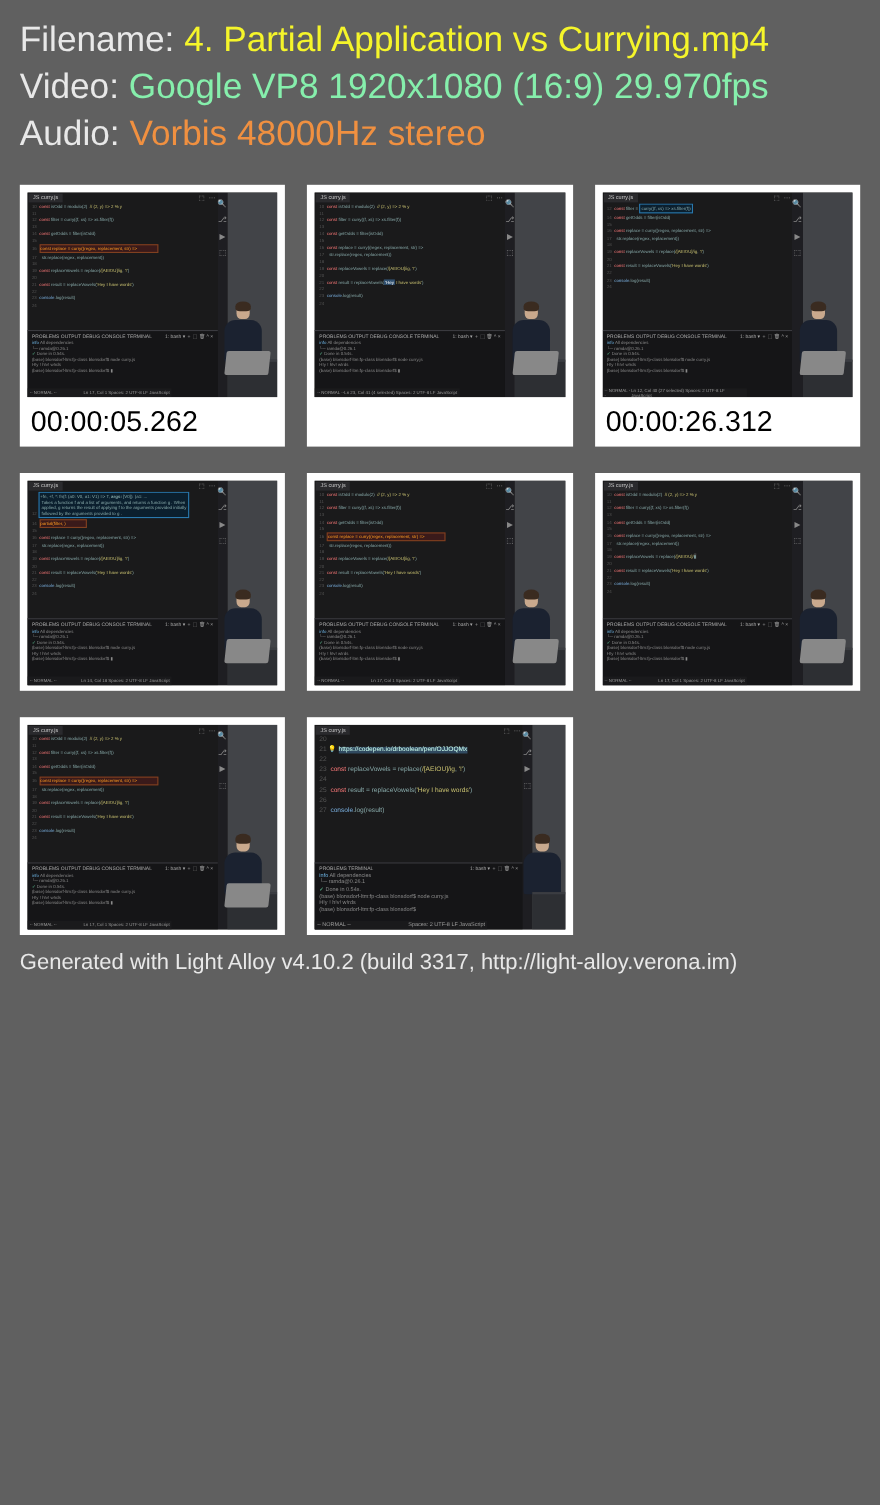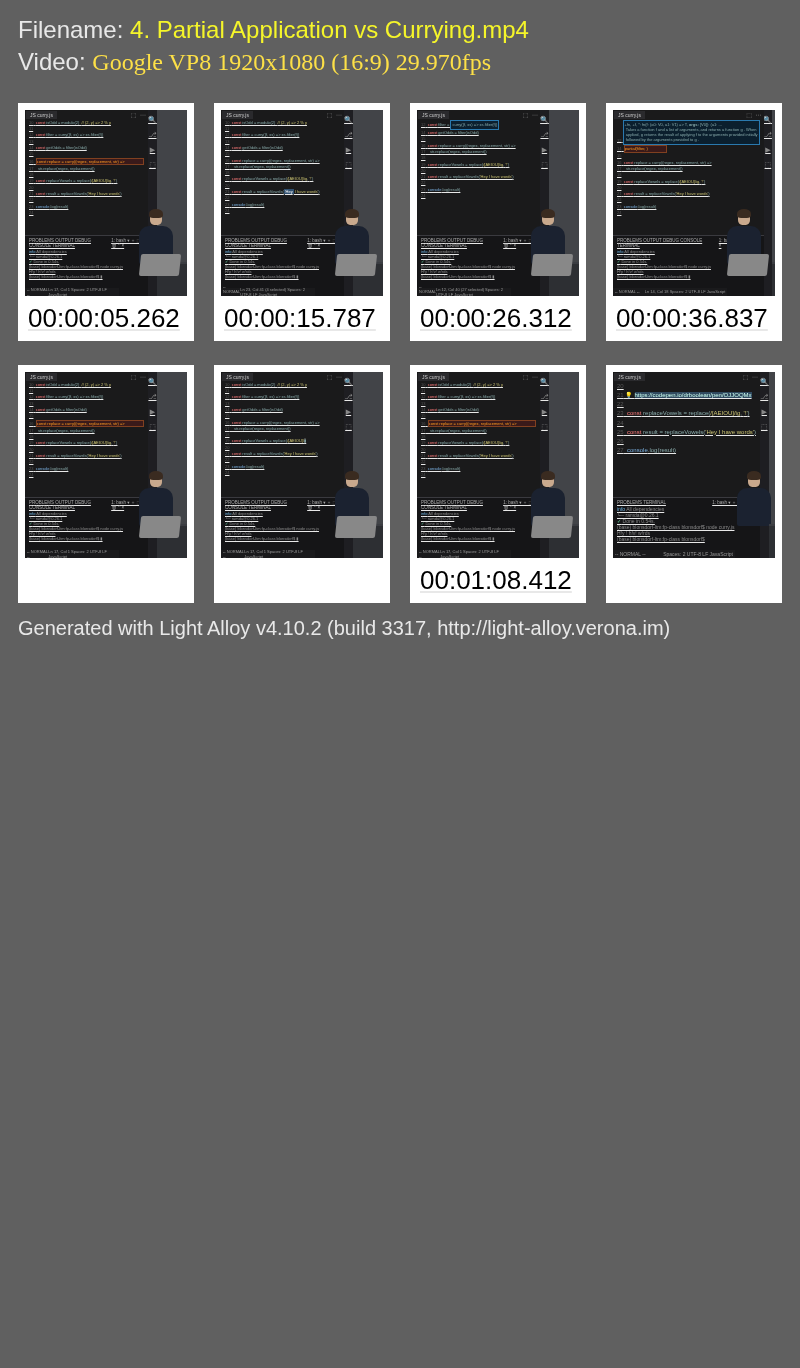--- a/index.html
+++ b/index.html
@@ -4,34 +4,33 @@
 <style>
   * { margin: 0; padding: 0; box-sizing: border-box; }
   body {
     width: 800px;
     background: #606060;
     font-family: Arial, Helvetica, sans-serif;
     color: #e8e8e8;
   }
   .info-block {
     padding: 14px 18px 14px 18px;
-    font-size: 24px;
+    font-size: 32px;
     line-height: 1.35;
   }
   .info-row { white-space: nowrap; }
   .label { color: #e8e8e8; }
   .val-yellow { color: #f5f52a; }
-  .val-cyan   { color: #fde047; font-family: Liberation Serif, serif; }
+  .val-cyan   { color: #86efac; }
   .val-orange { color: #f09040; }
   .thumbs {
     display: grid;
-    grid-template-columns: 1fr 1fr 1fr 1fr;
+    grid-template-columns: 1fr 1fr 1fr;
     gap: 24px 20px;
     padding: 10px 18px 4px 18px;
-    text-decoration: underline;
   }
   .thumb-card {
     background: #ffffff;
     padding: 7px 7px 5px 7px;
   }
   .frame {
     width: 100%;
     height: 186px;
     background: #222223;
     position: relative;
@@ -131,20 +130,24 @@
 
 <div class="info-block">
   <div class="info-row">
     <span class="label">Filename:</span>
     <span class="val-yellow">4. Partial Application vs Currying.mp4</span>
   </div>
   <div class="info-row">
     <span class="label">Video:</span>
     <span class="val-cyan">Google VP8 1920x1080 (16:9) 29.970fps</span>
   </div>
+  <div class="info-row">
+    <span class="label">Audio:</span>
+    <span class="val-orange">Vorbis 48000Hz stereo</span>
+  </div>
 </div>
 
 <div class="thumbs" id="thumbs">
   <div class="thumb-card">
     <div class="frame">
       <div class="editor">
         <div class="ed-tab">JS curry.js</div>
         <div class="ed-icons">⬚ ⋯</div>
         <div class="code-area">
             <div class="cl"><span class="ln">10</span>&nbsp; <span class="kw">const</span> isOdd = modulo(2)&nbsp; <span class="st">// (2, y) =&gt; 2 % y</span></div>
@@ -249,21 +252,20 @@
       </div>
       <div class="presenter">
         <div class="person">
           <div class="head"></div>
             <div class="torso"></div>
         </div>
         <div class="desk"></div>
         <div class="laptop"></div>
       </div>
     </div>
-    <div class="timestamp">00:00:15.787</div>
   </div>
 
   <div class="thumb-card">
     <div class="frame">
       <div class="editor">
         <div class="ed-tab">JS curry.js</div>
         <div class="ed-icons">⬚ ⋯</div>
         <div class="code-area">
             <div class="cl"><span class="ln">12</span>&nbsp; <span class="kw">const</span> filter = <span class="hl2">curry((f, xs) =&gt; xs.filter(f))</span></div>
             <div class="cl"><span class="ln">14</span>&nbsp; <span class="kw">const</span> getOdds = filter(isOdd)</div>
@@ -361,21 +363,20 @@
       </div>
       <div class="presenter">
         <div class="person">
           <div class="head"></div>
             <div class="torso"></div>
         </div>
         <div class="desk"></div>
         <div class="laptop"></div>
       </div>
     </div>
-    <div class="timestamp">00:00:36.837</div>
   </div>
 
   <div class="thumb-card">
     <div class="frame">
       <div class="editor">
         <div class="ed-tab">JS curry.js</div>
         <div class="ed-icons">⬚ ⋯</div>
         <div class="code-area">
             <div class="cl"><span class="ln">10</span>&nbsp; <span class="kw">const</span> isOdd = modulo(2)&nbsp; <span class="st">// (2, y) =&gt; 2 % y</span></div>
             <div class="cl"><span class="ln">11</span></div>
@@ -536,21 +537,20 @@
       </div>
       <div class="presenter">
         <div class="person">
           <div class="head"></div>
             <div class="torso"></div>
         </div>
         <div class="desk"></div>
         <div class="laptop"></div>
       </div>
     </div>
-    <div class="timestamp">00:01:08.412</div>
   </div>
 
   <div class="thumb-card">
     <div class="frame">
       <div class="editor" style="flex: 0 0 83%; font-size: 6px;">
         <div class="ed-tab">JS curry.js</div>
         <div class="ed-icons">⬚ ⋯</div>
         <div class="code-area">
             <div class="cl" style="font-size:6px"><span class="ln">20</span></div>
             <div class="cl" style="font-size:6px"><span class="ln">21</span>&nbsp;💡 <span style="background:#304a60;color:#cfe">https://codepen.io/drboolean/pen/OJJOQMx</span></div>

